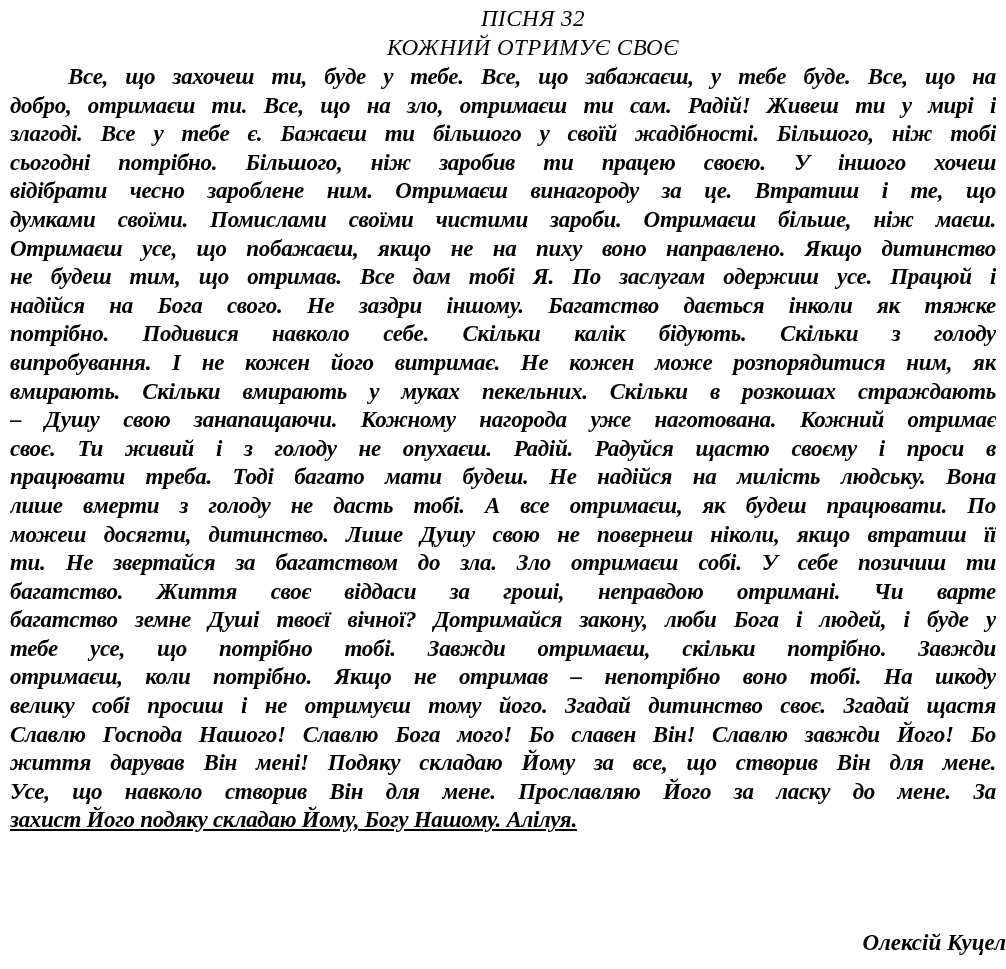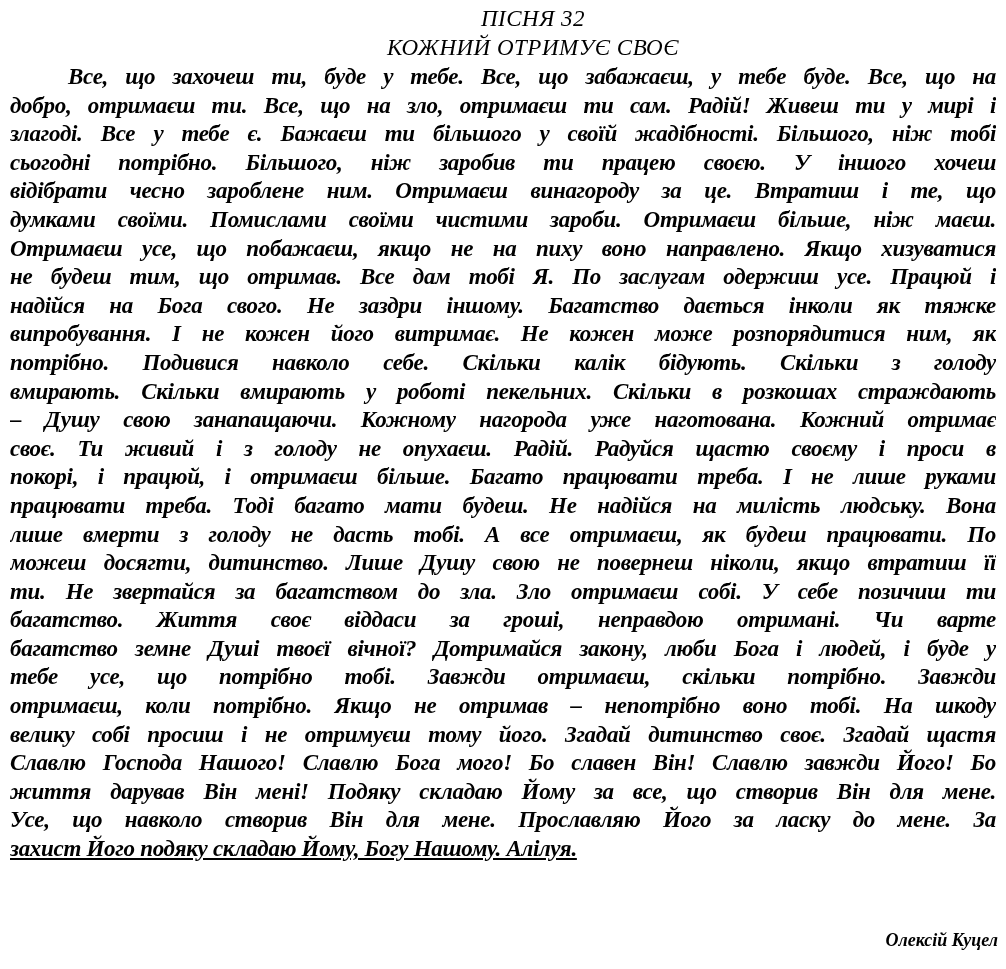--- a/index.html
+++ b/index.html
@@ -22,49 +22,48 @@
     display: block; height: 28.6px; line-height: 28.6px;
     font-style: italic; font-weight: bold; font-size: 23px;
     font-family: "Liberation Serif", serif;
     text-align: justify; text-align-last: justify;
     white-space: nowrap; overflow: hidden;
     letter-spacing: -0.3px;
   }
   .line.first { text-indent: 58px; }
   .line.last { text-align-last: left; text-decoration: underline; }
   .author {
-    position: absolute; right: 8px; top: 930px;
-    font-style: italic; font-weight: bold; font-size: 18px;
+    position: absolute; right: 0; top: 930px;
+    font-style: italic; font-weight: bold; font-size: 23px;
     font-family: "Liberation Serif", serif;
   }
 </style>
 </head>
 <body>
 
 <div>
   <div class="title" id="t1">ПІСНЯ 32</div>
   <div class="title" id="t2">КОЖНИЙ ОТРИМУЄ СВОЄ</div>
 </div>
 
 <div class="body" id="body">
     <span class="line first">Все, що захочеш ти, буде у тебе. Все, що забажаєш, у тебе буде. Все, що на</span>
     <span class="line">добро, отримаєш ти. Все, що на зло, отримаєш ти сам. Радій! Живеш ти у мирі і</span>
     <span class="line">злагоді. Все у тебе є. Бажаєш ти більшого у своїй жадібності. Більшого, ніж тобі</span>
     <span class="line">сьогодні потрібно. Більшого, ніж заробив ти працею своєю. У іншого хочеш</span>
     <span class="line">відібрати чесно зароблене ним. Отримаєш винагороду за це. Втратиш і те, що</span>
     <span class="line">думками своїми. Помислами своїми чистими зароби. Отримаєш більше, ніж маєш.</span>
-    <span class="line">Отримаєш усе, що побажаєш, якщо не на пиху воно направлено. Якщо хизуватися</span>
+    <span class="line">Отримаєш усе, що побажаєш, якщо не на пиху воно направлено. Якщо дитинство</span>
     <span class="line">не будеш тим, що отримав. Все дам тобі Я. По заслугам одержиш усе. Працюй і</span>
     <span class="line">надійся на Бога свого. Не заздри іншому. Багатство дається інколи як тяжке</span>
+    <span class="line">потрібно. Подивися навколо себе. Скільки калік бідують. Скільки з голоду</span>
     <span class="line">випробування. І не кожен його витримає. Не кожен може розпорядитися ним, як</span>
-    <span class="line">потрібно. Подивися навколо себе. Скільки калік бідують. Скільки з голоду</span>
-    <span class="line">вмирають. Скільки вмирають у роботі пекельних. Скільки в розкошах страждають</span>
+    <span class="line">вмирають. Скільки вмирають у муках пекельних. Скільки в розкошах страждають</span>
     <span class="line">– Душу свою занапащаючи. Кожному нагорода уже наготована. Кожний отримає</span>
     <span class="line">своє. Ти живий і з голоду не опухаєш. Радій. Радуйся щастю своєму і проси в</span>
-    <span class="line">покорі, і працюй, і отримаєш більше. Багато працювати треба. І не лише руками</span>
     <span class="line">працювати треба. Тоді багато мати будеш. Не надійся на милість людську. Вона</span>
     <span class="line">лише вмерти з голоду не дасть тобі. А все отримаєш, як будеш працювати. По</span>
     <span class="line">можеш досягти, дитинство. Лише Душу свою не повернеш ніколи, якщо втратиш її</span>
     <span class="line">ти. Не звертайся за багатством до зла. Зло отримаєш собі. У себе позичиш ти</span>
     <span class="line">багатство. Життя своє віддаси за гроші, неправдою отримані. Чи варте</span>
     <span class="line">багатство земне Душі твоєї вічної? Дотримайся закону, люби Бога і людей, і буде у</span>
     <span class="line">тебе усе, що потрібно тобі. Завжди отримаєш, скільки потрібно. Завжди</span>
     <span class="line">отримаєш, коли потрібно. Якщо не отримав – непотрібно воно тобі. На шкоду</span>
     <span class="line">велику собі просиш і не отримуєш тому його. Згадай дитинство своє. Згадай щастя</span>
     <span class="line">Славлю Господа Нашого! Славлю Бога мого! Бо славен Він! Славлю завжди Його! Бо</span>

